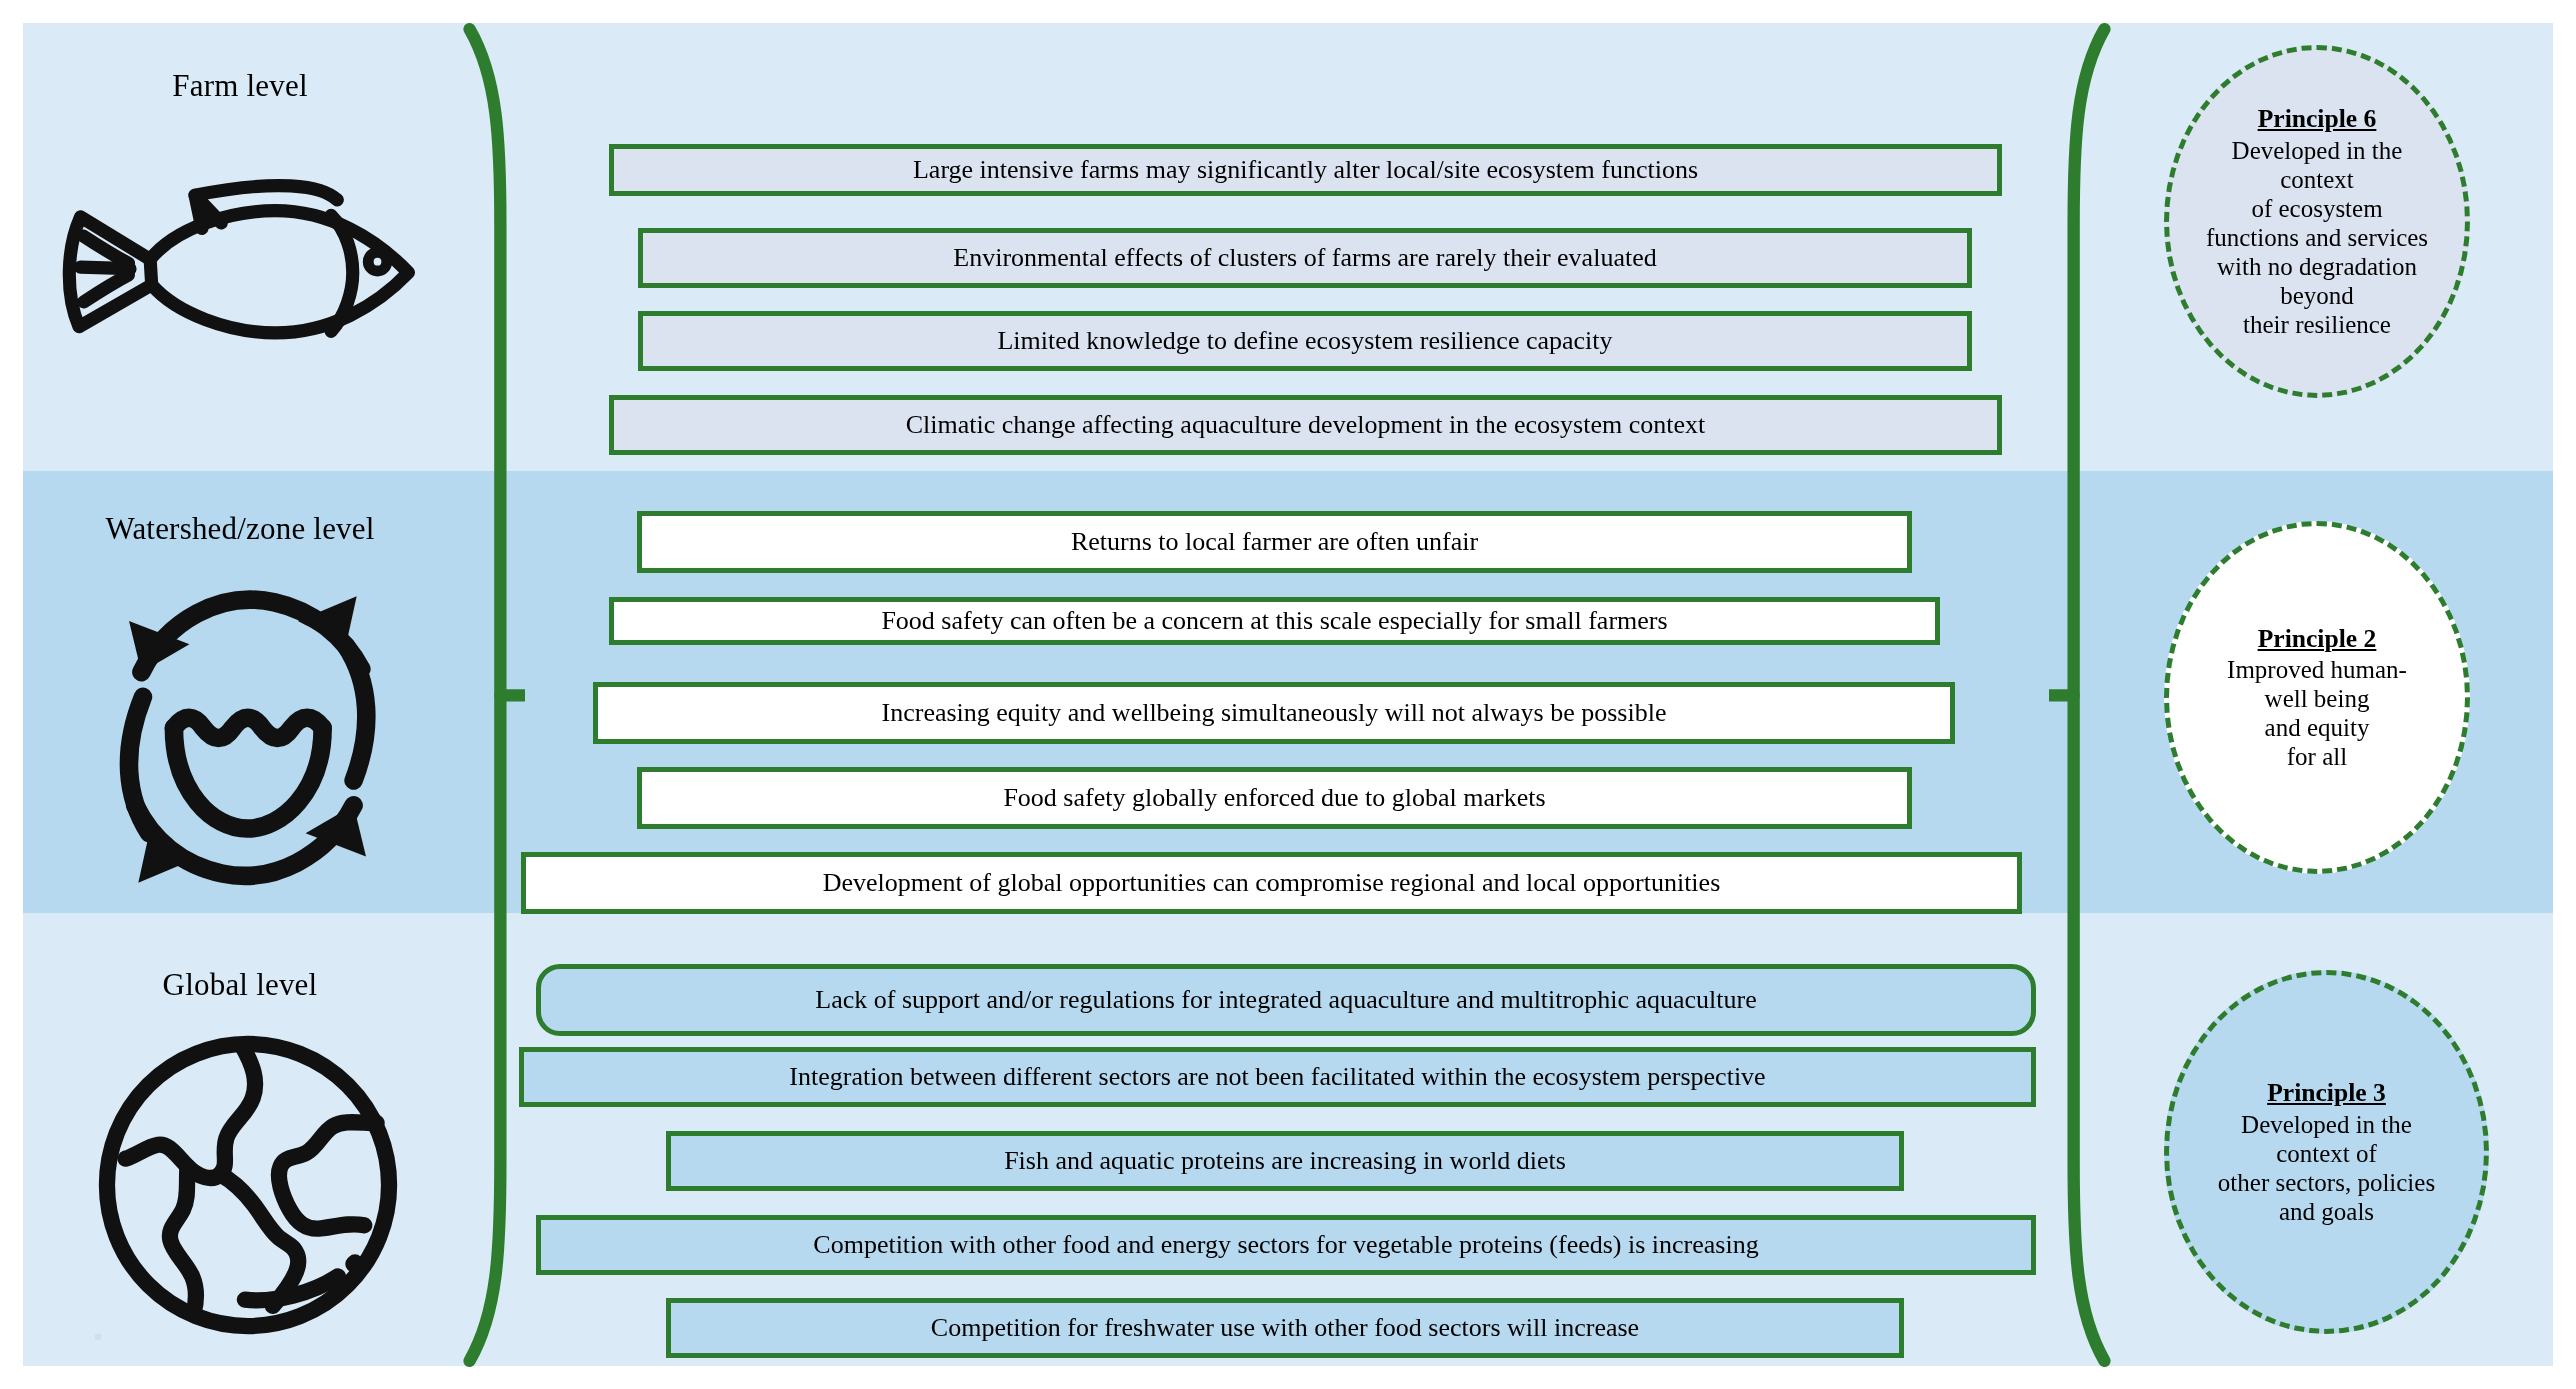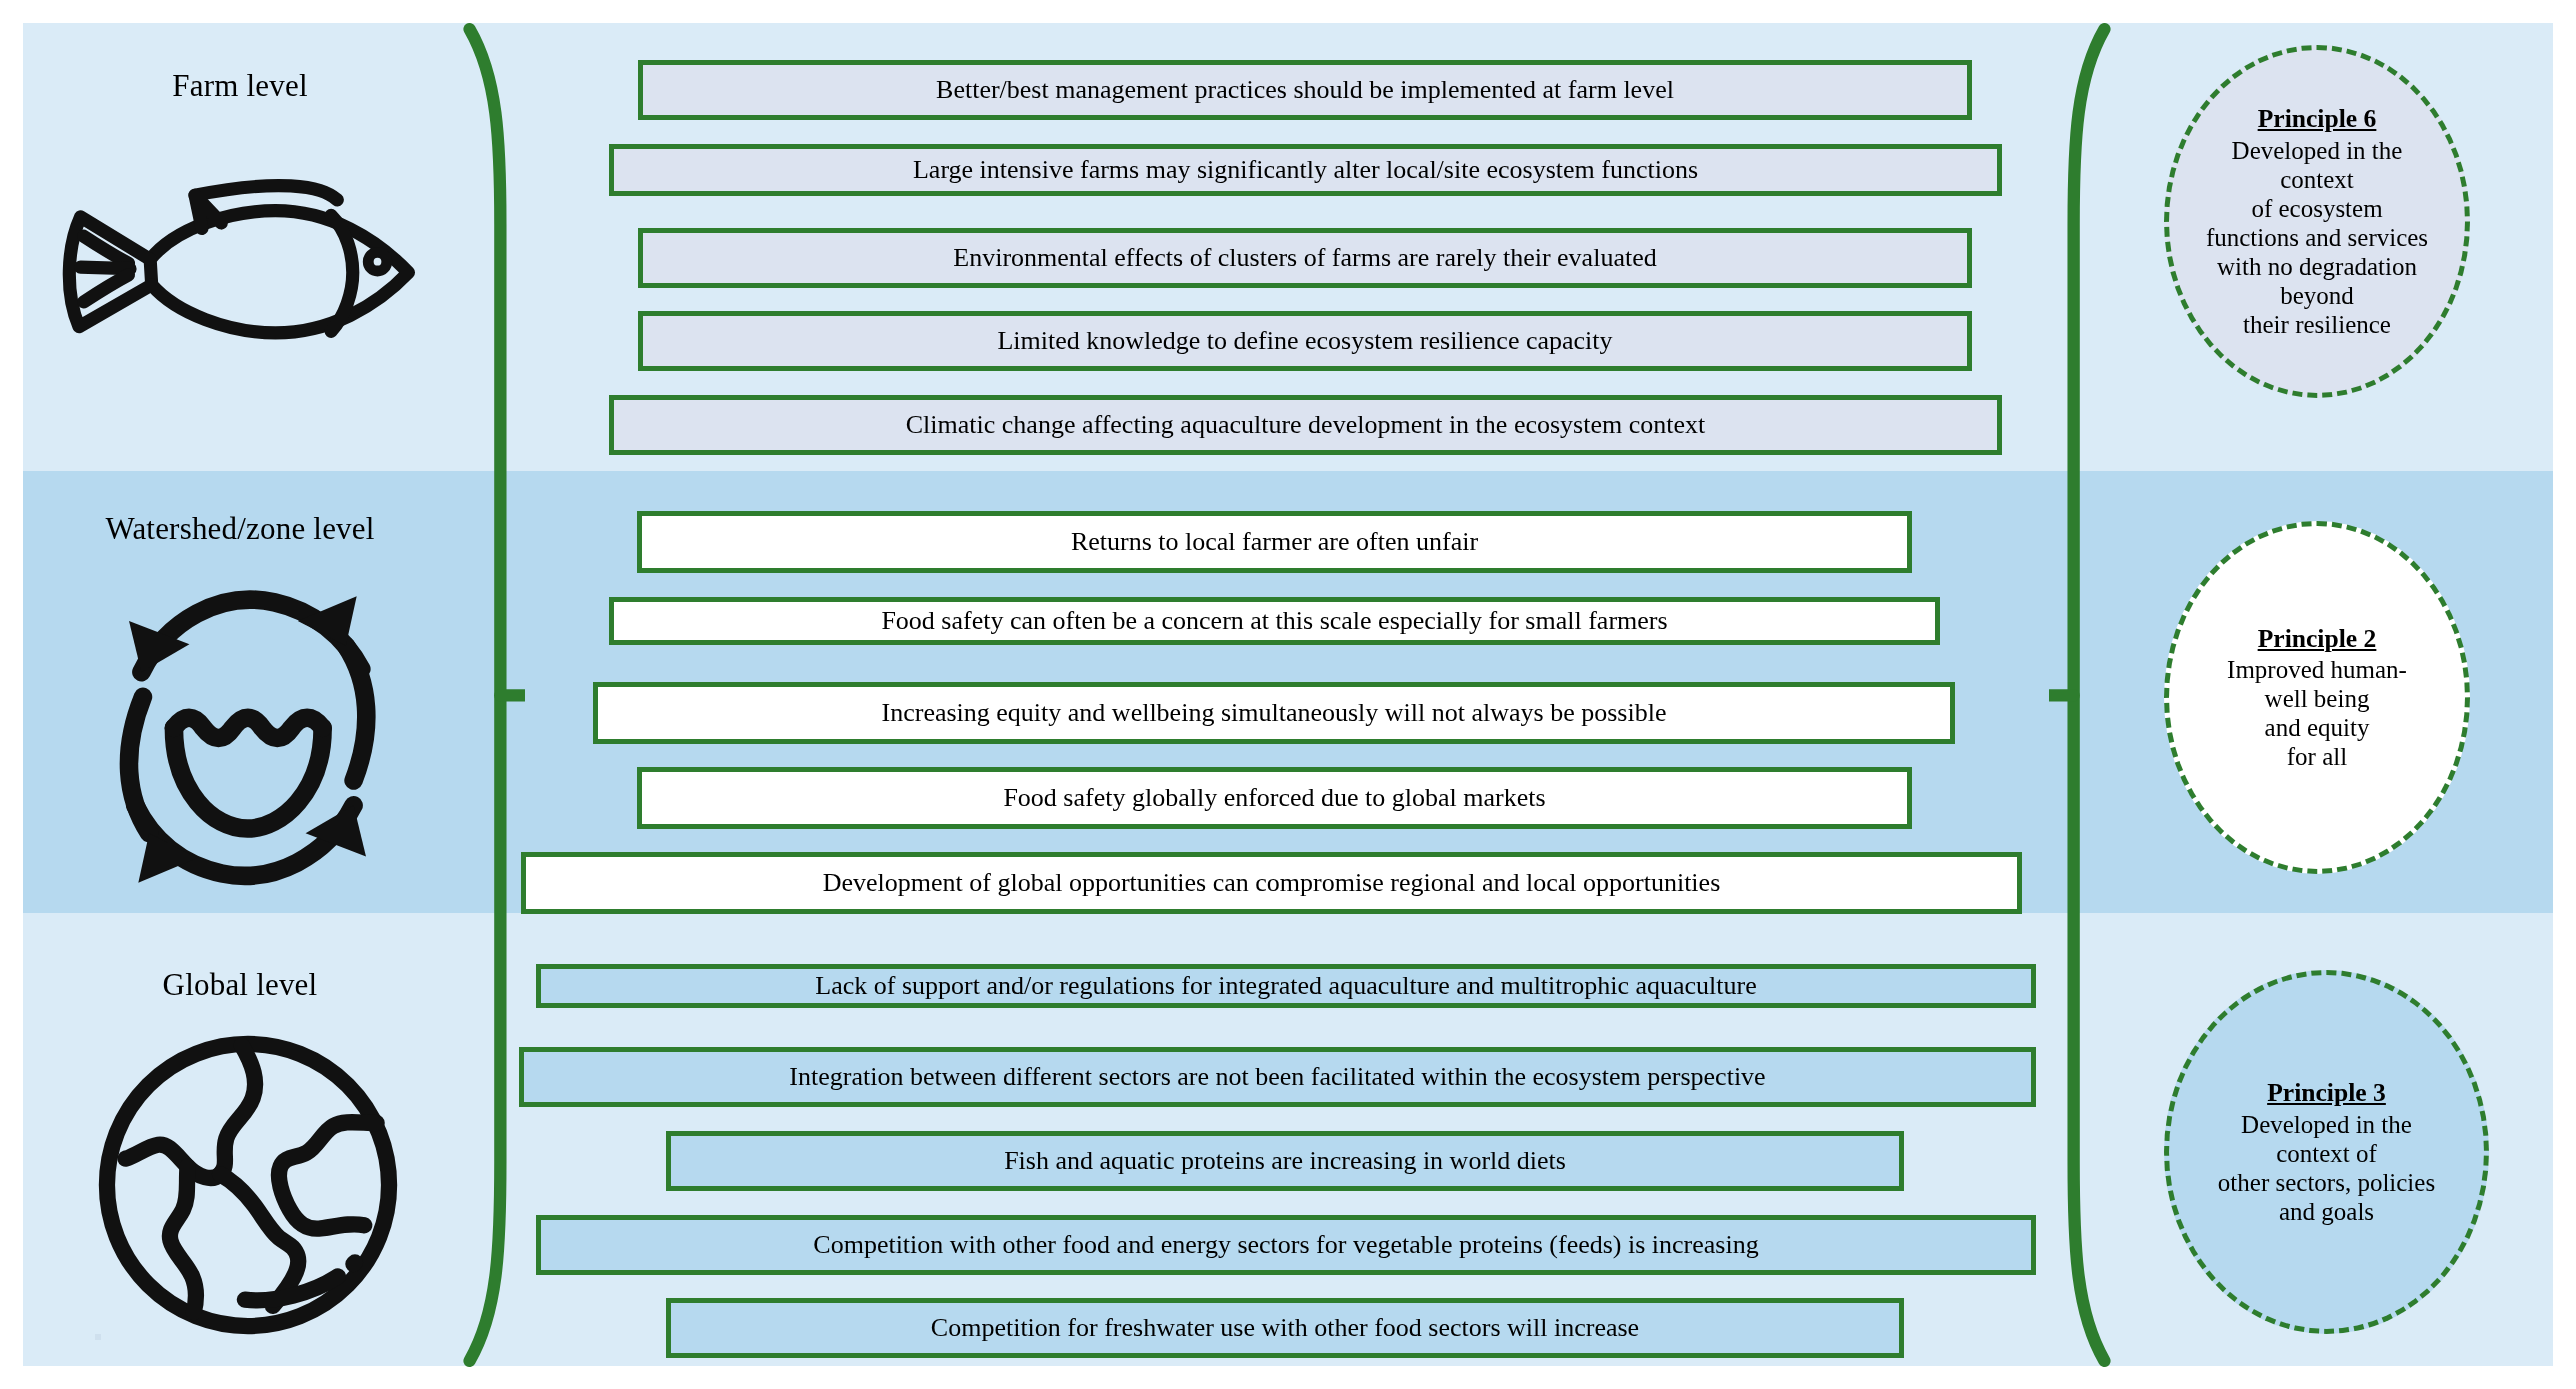--- a/index.html
+++ b/index.html
@@ -155,33 +155,32 @@
 
   <div class="brace brace-right">
     <svg viewBox="0 0 100 1735" width="77" height="1344" preserveAspectRatio="none">
       <g fill="none" stroke="#2e7d2e" stroke-width="16" stroke-linecap="round">
         <path d="M72 8 C36 70 32 150 32 260 L32 1470 C32 1585 36 1665 72 1727"></path>
         <path d="M32 868 L0 868"></path>
       </g>
     </svg>
   </div>
 
-  <div class="stmt fill-farm" style="left:638px;top:60px;width:1334px;height:60px;">Better/best management practices should be implemented at farm level</div>
   <div class="stmt fill-farm" style="left:609px;top:144px;width:1393px;height:52px;">Large intensive farms may significantly alter local/site ecosystem functions</div>
   <div class="stmt fill-farm" style="left:638px;top:228px;width:1334px;height:60px;">Environmental effects of clusters of farms are rarely their evaluated</div>
   <div class="stmt fill-farm" style="left:638px;top:311px;width:1334px;height:60px;">Limited knowledge to define ecosystem resilience capacity</div>
   <div class="stmt fill-farm" style="left:609px;top:395px;width:1393px;height:60px;">Climatic change affecting aquaculture development in the ecosystem context</div>
 
   <div class="stmt fill-water" style="left:637px;top:511px;width:1275px;height:62px;">Returns to local farmer are often unfair</div>
   <div class="stmt fill-water" style="left:609px;top:597px;width:1331px;height:48px;">Food safety can often be a concern at this scale especially for small farmers</div>
   <div class="stmt fill-water" style="left:593px;top:682px;width:1362px;height:62px;">Increasing equity and wellbeing simultaneously will not always be possible</div>
   <div class="stmt fill-water" style="left:637px;top:767px;width:1275px;height:62px;">Food safety globally enforced due to global markets</div>
   <div class="stmt fill-water" style="left:521px;top:852px;width:1501px;height:62px;">Development of global opportunities can compromise regional and local opportunities</div>
 
-  <div class="stmt fill-global" style="left:536px;top:964px;width:1500px;height:44px;">Lack of support and/or regulations for integrated aquaculture and multitrophic aquaculture</div>
+  <div class="stmt fill-global" style="left:536px;top:964px;width:1500px;height:72px;border-radius:24px;">Lack of support and/or regulations for integrated aquaculture and multitrophic aquaculture</div>
   <div class="stmt fill-global" style="left:519px;top:1047px;width:1517px;height:60px;">Integration between different sectors are not been facilitated within the ecosystem perspective</div>
   <div class="stmt fill-global" style="left:666px;top:1131px;width:1238px;height:60px;">Fish and aquatic proteins are increasing in world diets</div>
   <div class="stmt fill-global" style="left:536px;top:1215px;width:1500px;height:60px;">Competition with other food and energy sectors for vegetable proteins (feeds) is increasing</div>
   <div class="stmt fill-global" style="left:666px;top:1298px;width:1238px;height:60px;">Competition for freshwater use with other food sectors will increase</div>
 
   <div class="principle p1">
     <div class="p-title">Principle 6</div>
     <div class="p-body">Developed in the
 context
 of ecosystem

